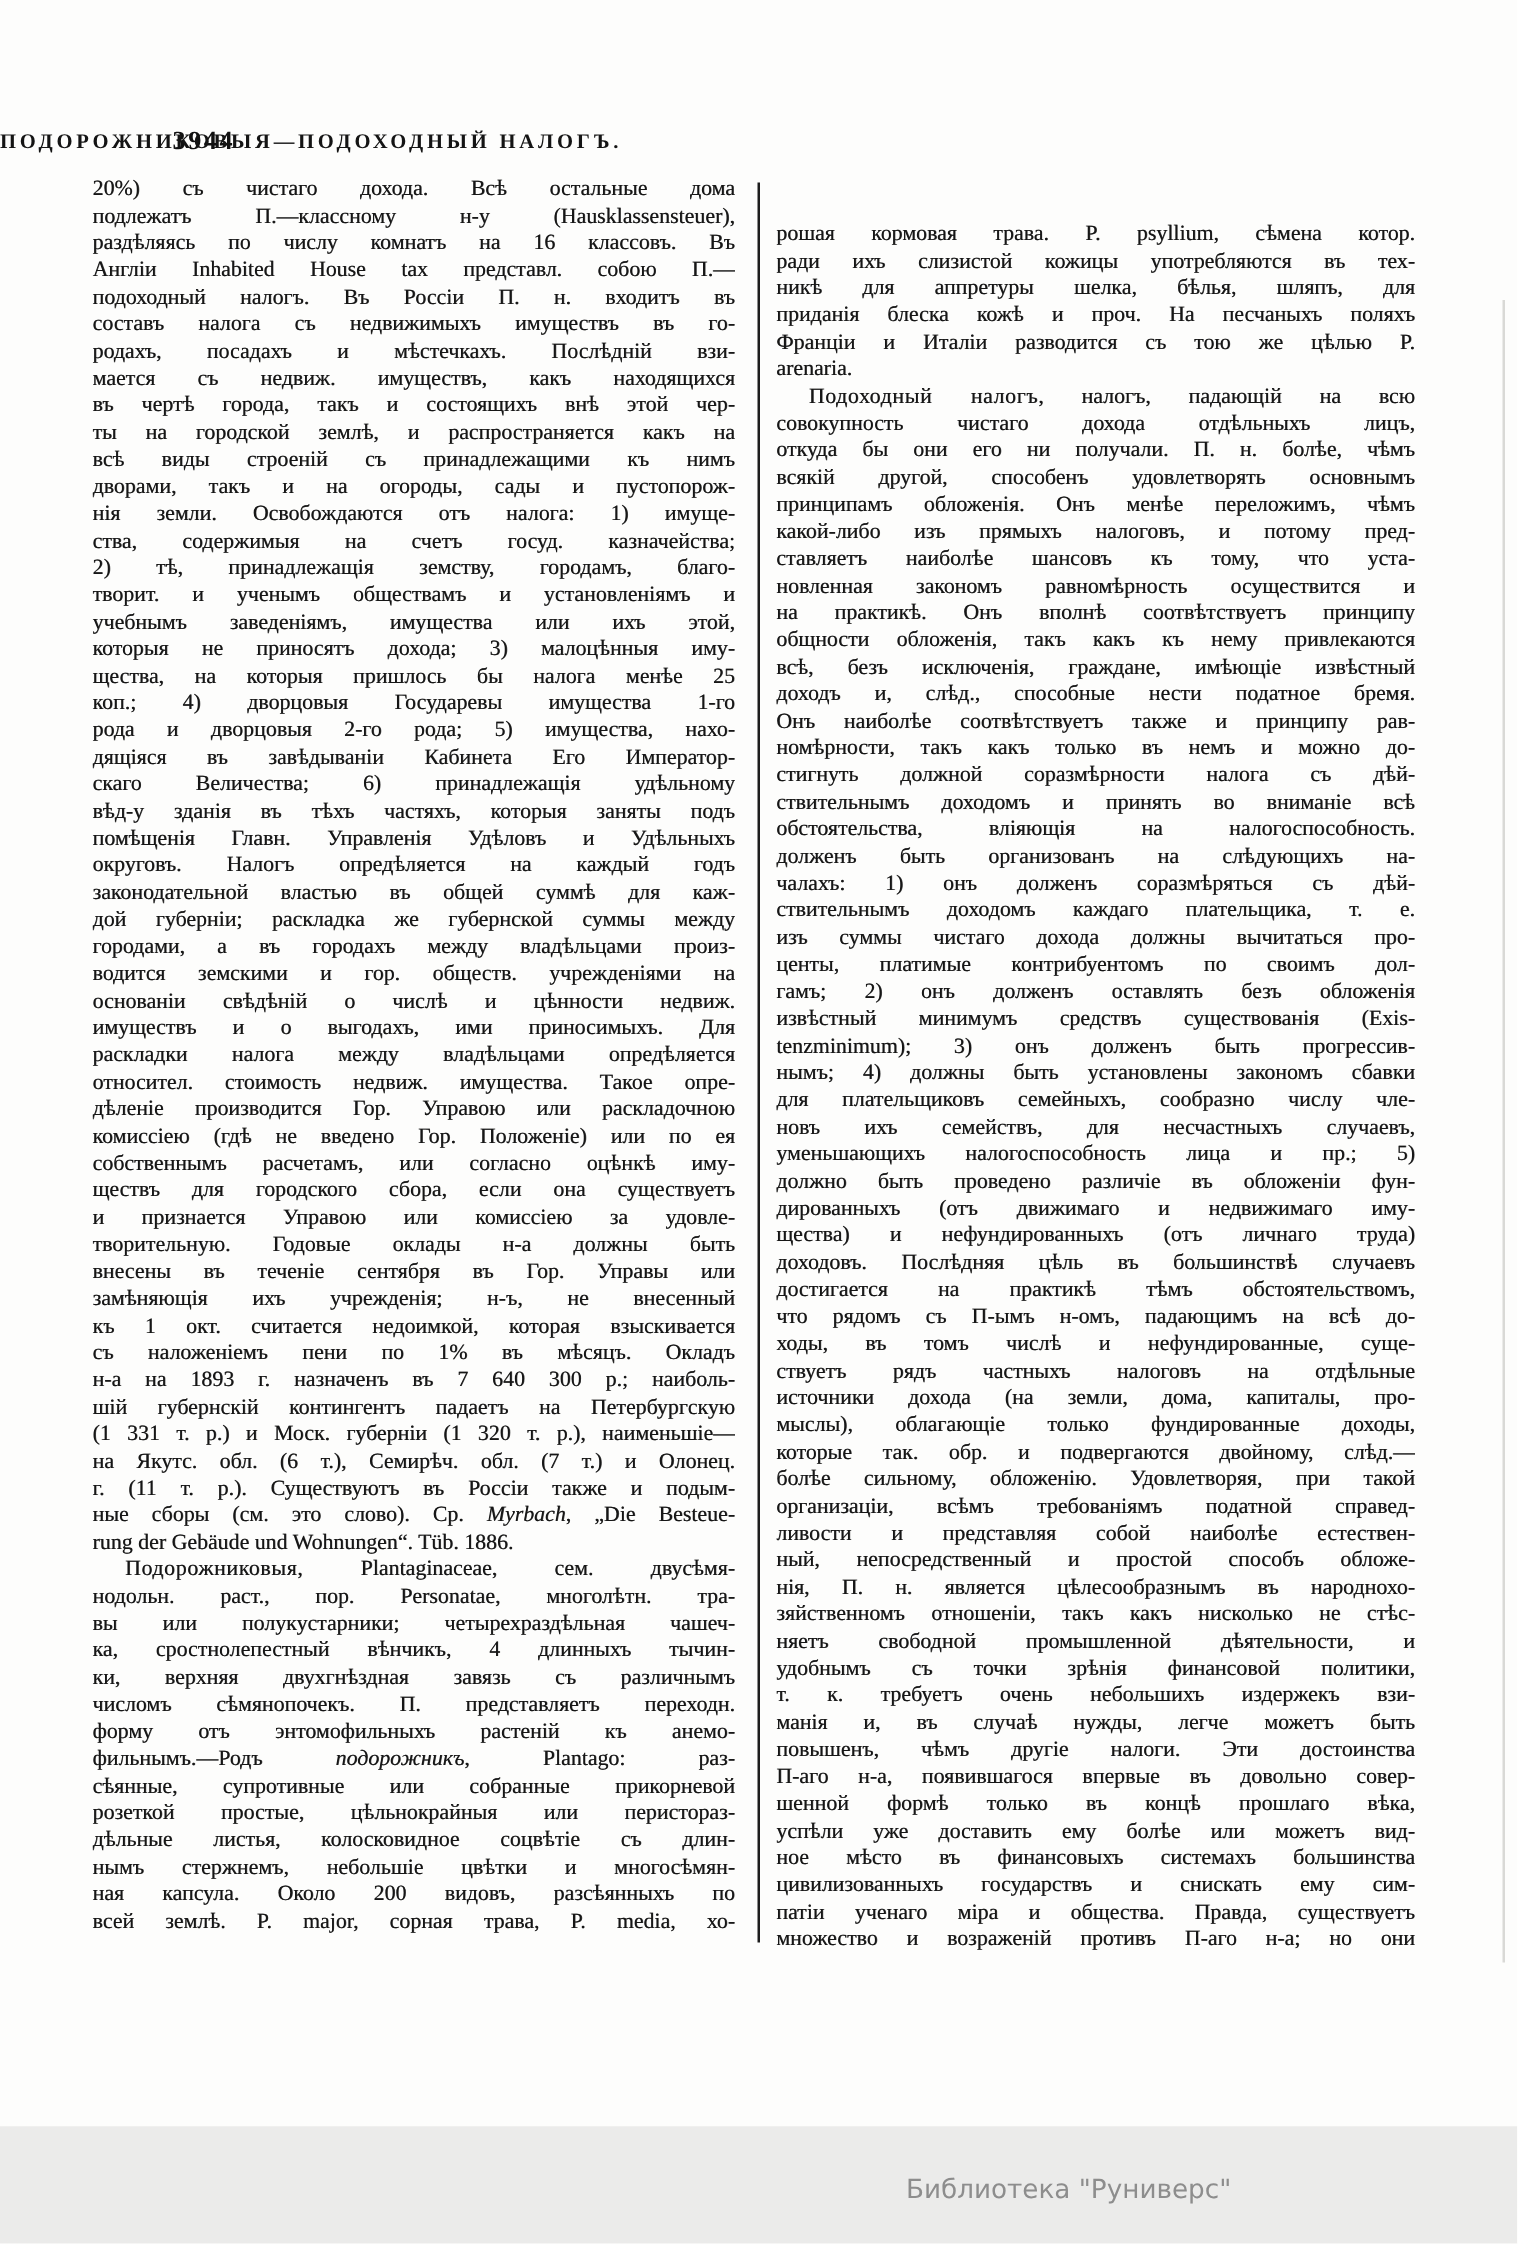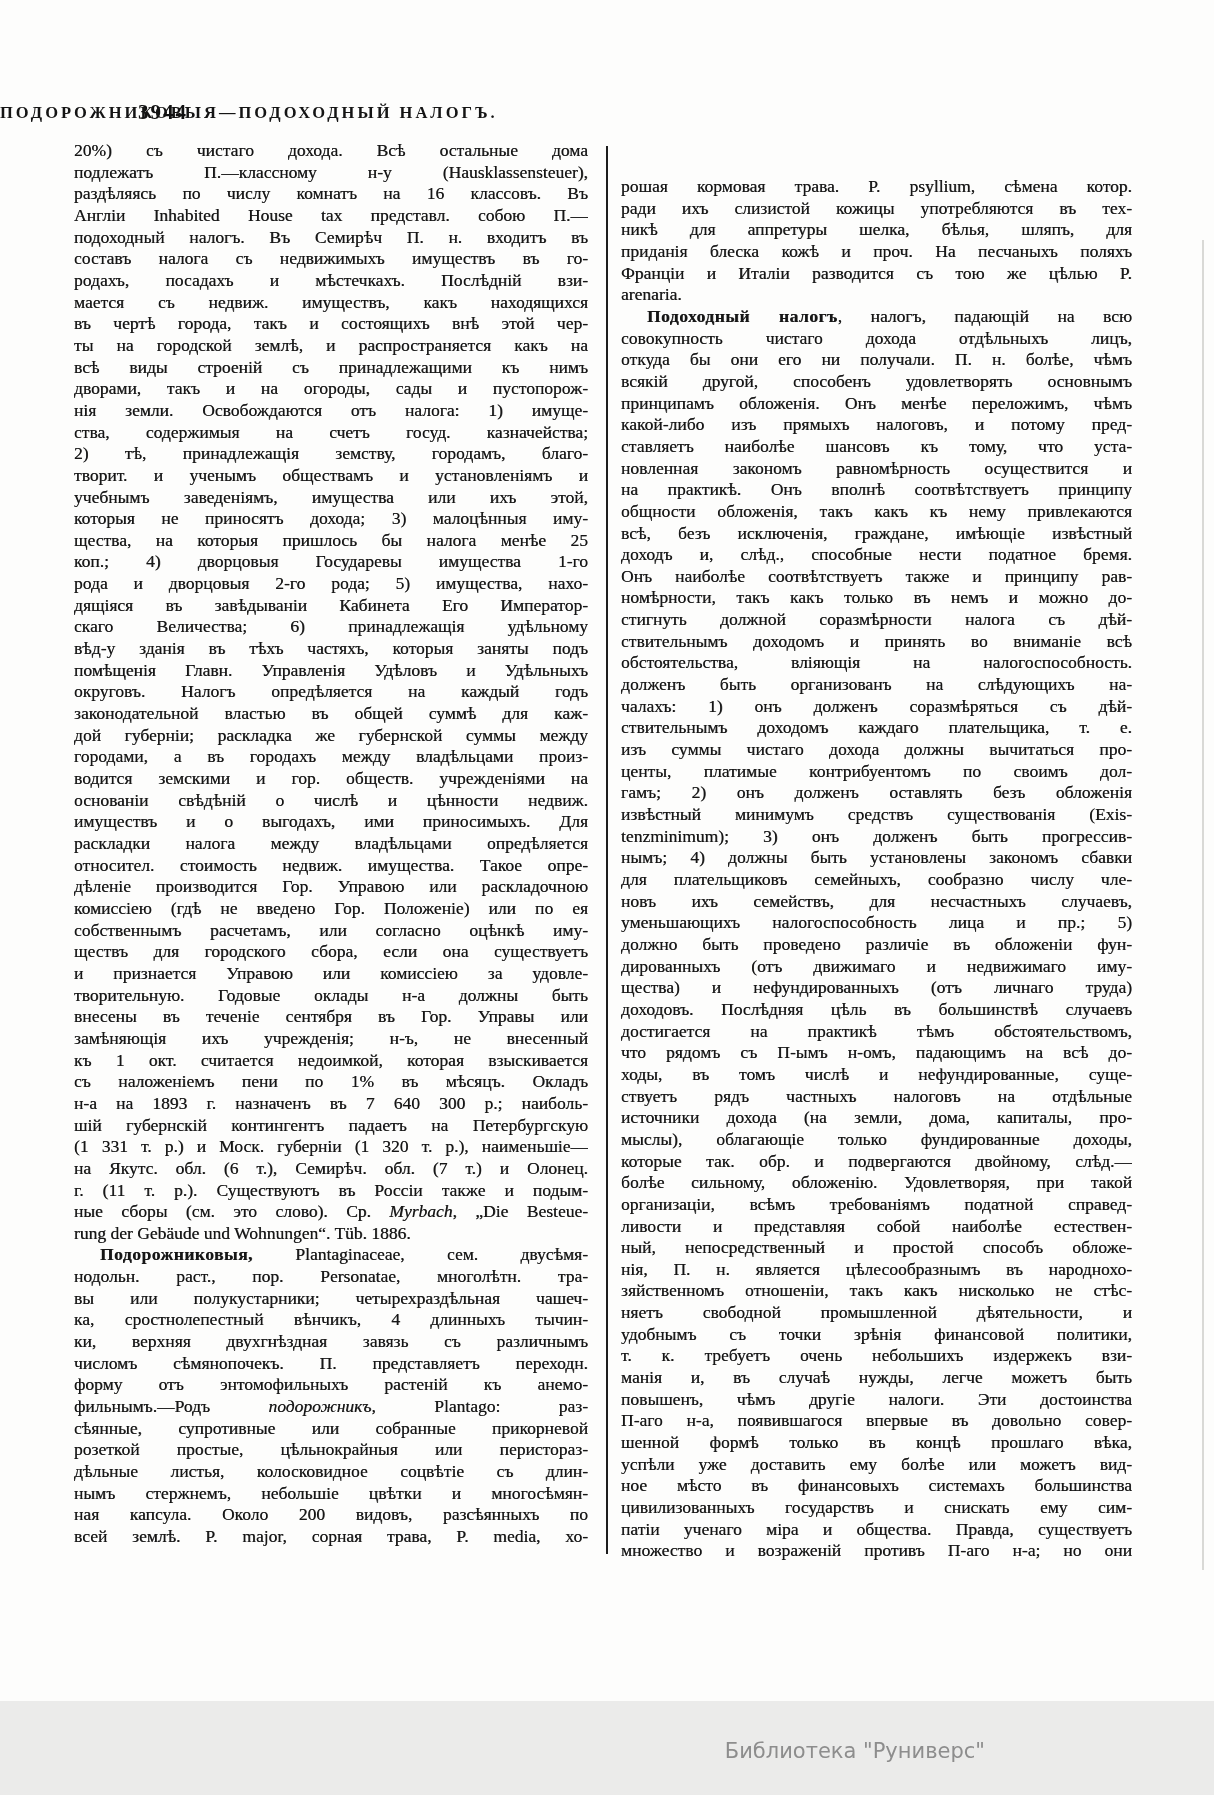--- a/index.html
+++ b/index.html
@@ -75,39 +75,39 @@
     background: #ebebea;
   }
   .watermark {
     position: absolute;
     top: 38px;
     right: 229px;
     font-family: "DejaVu Sans", "Liberation Sans", sans-serif;
     font-size: 21px;
     color: #8d8d8d;
   }
-  b { font-weight: bold; letter-spacing: 0.5px; }
+  b { font-weight: normal; letter-spacing: 0.5px; }
   i { font-style: italic; }
 </style>
 </head>
 <body>
 
 <div class="page">
 
   <div>
     <span class="page-num">3944</span>
     <div class="running-title">ПОДОРОЖНИКОВЫЯ—ПОДОХОДНЫЙ НАЛОГЪ.</div>
   </div>
 
   <div class="col col-left" id="col-left">
       <div class="line">20%) съ чистаго дохода. Всѣ остальные дома</div>
       <div class="line">подлежатъ П.—классному н-у (Hausklassensteuer),</div>
       <div class="line">раздѣляясь по числу комнатъ на 16 классовъ. Въ</div>
       <div class="line">Англіи Inhabited House tax представл. собою П.—</div>
-      <div class="line">подоходный налогъ. Въ Семирѣч П. н. входитъ въ</div>
+      <div class="line">подоходный налогъ. Въ Россіи П. н. входитъ въ</div>
       <div class="line">составъ налога съ недвижимыхъ имуществъ въ го-</div>
       <div class="line">родахъ, посадахъ и мѣстечкахъ. Послѣдній взи-</div>
       <div class="line">мается съ недвиж. имуществъ, какъ находящихся</div>
       <div class="line">въ чертѣ города, такъ и состоящихъ внѣ этой чер-</div>
       <div class="line">ты на городской землѣ, и распространяется какъ на</div>
       <div class="line">всѣ виды строеній съ принадлежащими къ нимъ</div>
       <div class="line">дворами, такъ и на огороды, сады и пустопорож-</div>
       <div class="line">нія земли. Освобождаются отъ налога: 1) имуще-</div>
       <div class="line">ства, содержимыя на счетъ госуд. казначейства;</div>
       <div class="line">2) тѣ, принадлежащія земству, городамъ, благо-</div>

